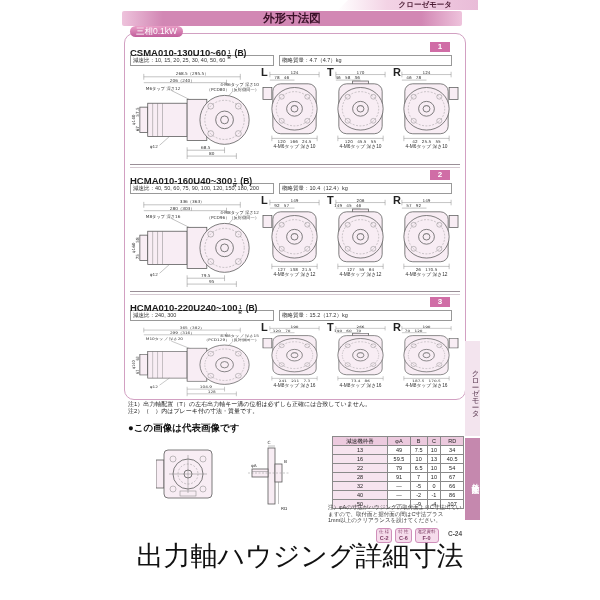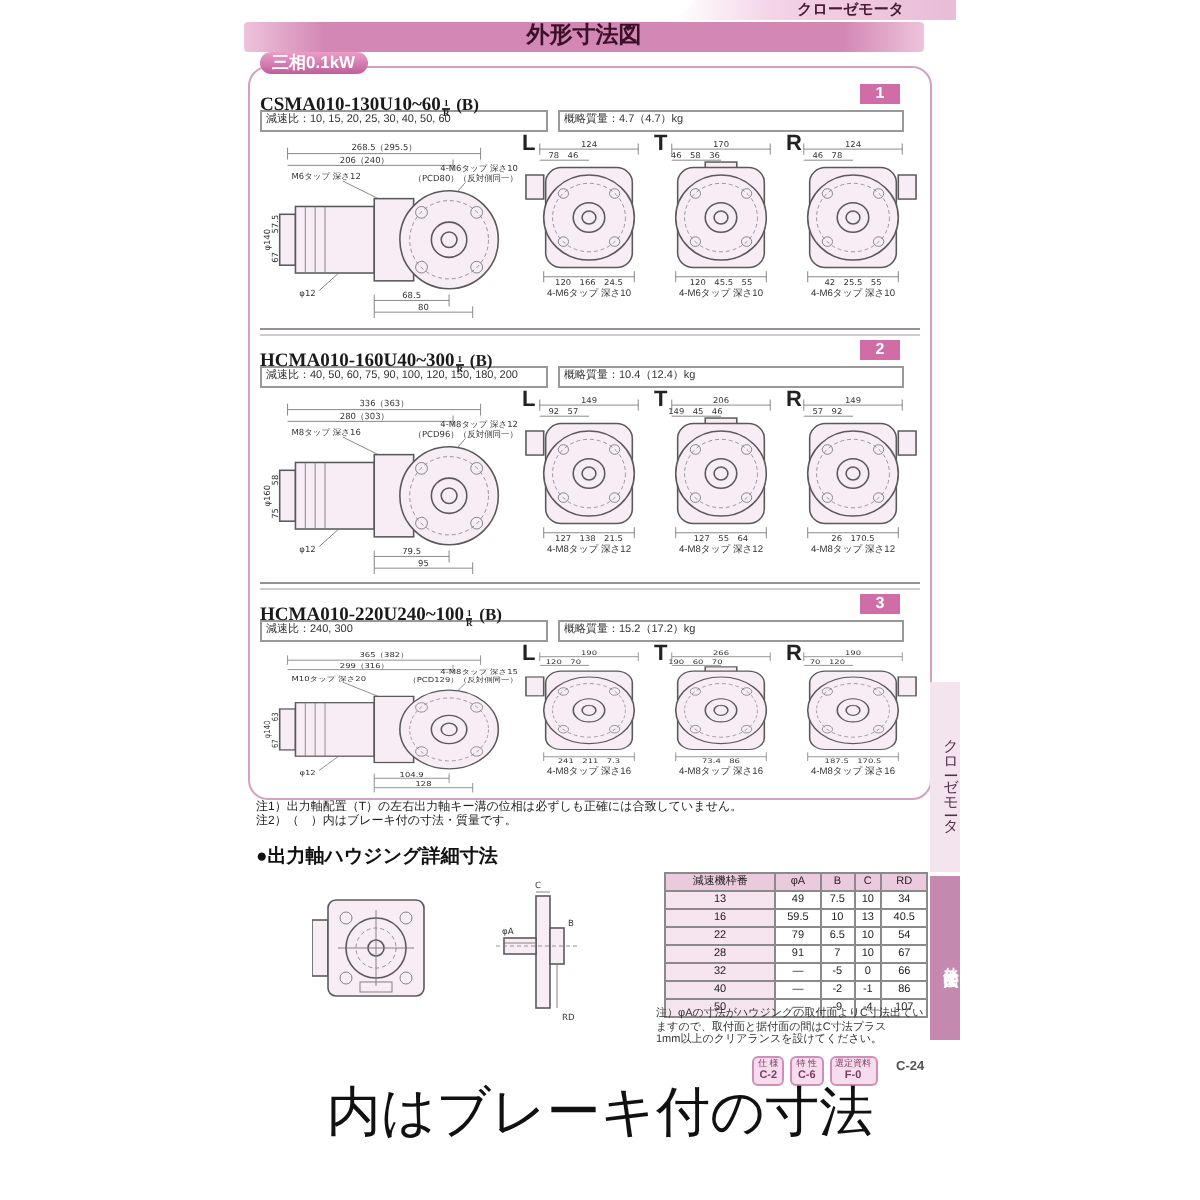--- a/index.html
+++ b/index.html
@@ -16,30 +16,30 @@
 
   
   .title-bar{position:absolute;left:2px;top:11px;width:340px;height:15px;border-radius:2px;
     background:linear-gradient(to right,#eec3dc,#d287b4 12%,#d287b4 88%,#eec3dc);
     text-align:center;font-size:11.5px;font-weight:700;line-height:15px;color:#3a1128;}
 
   
   .main-box{position:absolute;left:4px;top:33px;width:340px;height:365px;
     border:1.5px solid #d2a0c2;border-radius:10px;background:#fff;}
   .kw-badge{position:absolute;left:10px;top:26px;z-index:3;
-    background:linear-gradient(#ea9fc7,#c05e9b);color:#fff;font-size:8.5px;font-weight:700;
+    background:linear-gradient(#ea9fc7,#c05e9b);color:#fff;font-size:8.5px;font-weight:400;
     line-height:11px;padding:0 6px;border-radius:7px;}
   .mount-label{position:absolute;left:64px;top:25px;z-index:3;background:#fff;padding:0 5px;
     color:#d678ad;font-size:11px;font-weight:700;letter-spacing:1.5px;line-height:13px;}
 
   
   .section{position:absolute;left:10px;width:330px;}
   .section.sec1{top:42px;} .section.sec2{top:170px;} .section.sec3{top:297px;}
   .sec-head{position:relative;height:12px;}
-  .model{font-size:9.5px;font-weight:700;color:#1a1a1a;white-space:nowrap;font-family:Liberation Serif, serif;}
+  .model{font-size:9.5px;font-weight:700;color:#1a1a1a;white-space:nowrap;}
   .frac{display:inline-flex;flex-direction:column;align-items:center;font-size:4.5px;
     line-height:4.2px;vertical-align:2px;margin:0 1px;font-weight:700;}
   .frac-top{border-bottom:0.5px solid #333;padding:0 0.5px;}
   .model-suffix{font-size:8.5px;font-weight:700;}
   .num-badge{position:absolute;right:10px;top:0;width:20px;height:10px;background:#d06da6;
     color:#fff;font-size:8px;font-weight:700;text-align:center;line-height:10px;}
   .info-row{display:flex;margin-top:1px;}
   .ibox{border:0.8px solid #999;font-size:5.5px;line-height:9px;height:9px;
     padding:0 2px;overflow:hidden;white-space:nowrap;color:#333;}
   .ibox.ratio{width:138px;}
@@ -559,21 +559,21 @@
     </div>
 
   <div class="divider d1"></div>
   <div class="divider d2"></div>
 
   <div class="notes">
     <div>注1）出力軸配置（T）の左右出力軸キー溝の位相は必ずしも正確には合致していません。</div>
     <div>注2）（　）内はブレーキ付の寸法・質量です。</div>
   </div>
 
-  <div class="housing-head">●出力軸ハウジング詳細寸法</div>
+  <div class="housing-head">●この画像は代表画像です</div>
 
   <svg class="housing-front" viewBox="0 0 62 60">
     <rect class="outline tbx" x="0" y="14" width="8" height="28"></rect>
     <rect class="outline" x="8" y="4" width="48" height="48" rx="4"></rect>
     <circle class="thin" cx="17" cy="13" r="3"></circle>
       <circle class="thin" cx="47" cy="13" r="3"></circle>
     <circle class="thin" cx="17" cy="43" r="3"></circle>
       <circle class="thin" cx="47" cy="43" r="3"></circle>
     <circle class="outline" cx="32" cy="28" r="15"></circle>
     <circle class="dashed" cx="32" cy="28" r="10"></circle>
@@ -681,14 +681,14 @@
     </div>
   </div>
   <div class="page-num">C-24</div>
 
   <div class="side-tab light">クローゼモータ</div>
   <div class="side-tab dark">外形寸法図</div>
 
 </div>
 
 <div class="watermark">
-  <div>内はブレーキ付の寸法</div>
+  <div>出力軸ハウジング詳細寸法</div>
 </div>
 
 </body></html>

